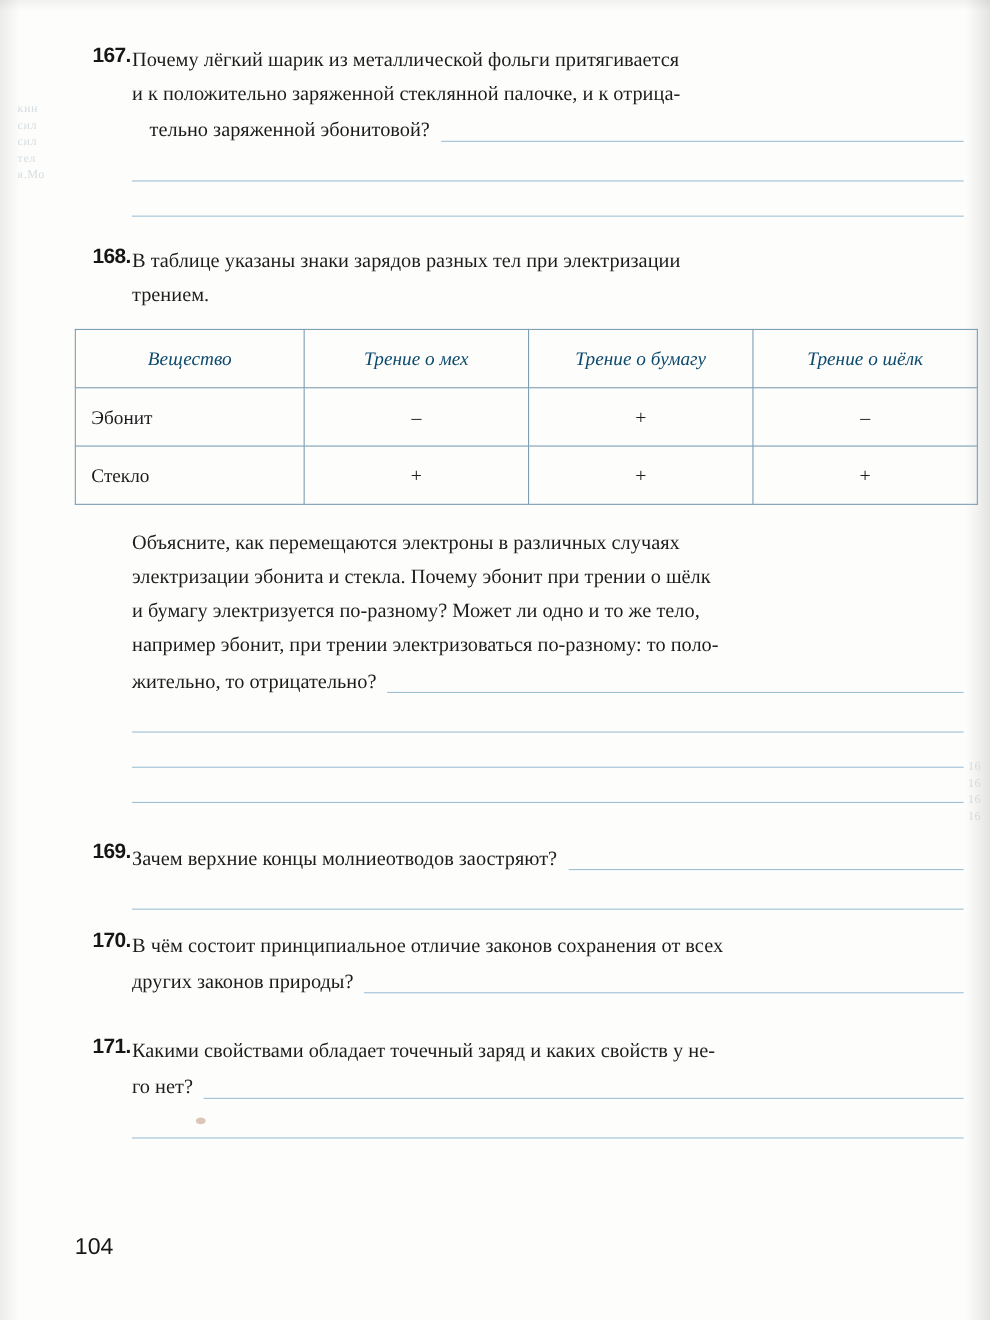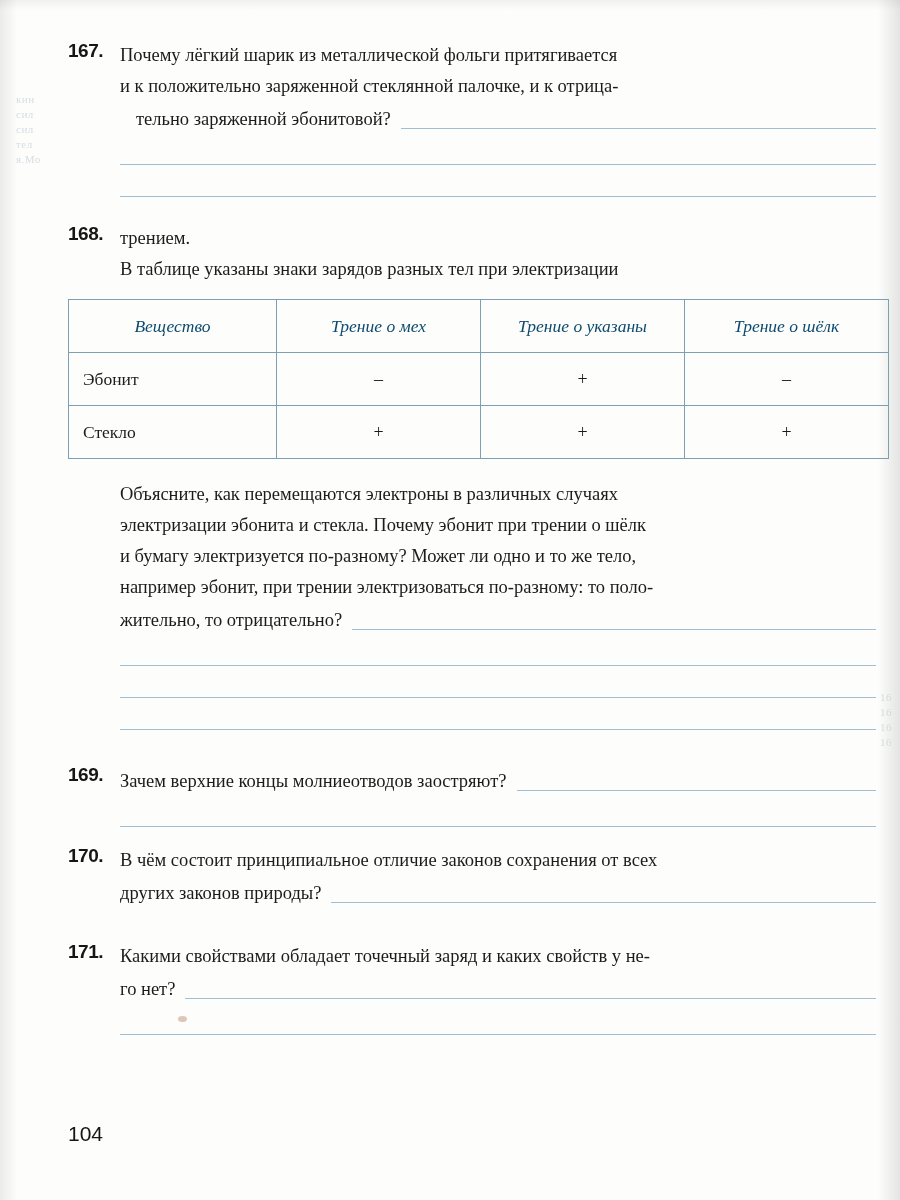--- a/index.html
+++ b/index.html
@@ -61,21 +61,21 @@
     top: 40px;
     width: 808px;
   }
 
   .task {
     position: relative;
     margin-bottom: 0;
   }
   .task-num {
     position: absolute;
-    left: 0;
+    left: 16px;
     top: 0;
     font-weight: bold;
     font-size: 19px;
     font-family: "Liberation Sans", sans-serif;
     color: #161616;
     letter-spacing: -0.5px;
   }
   .task-body {
     margin-left: 52px;
   }
@@ -210,30 +210,30 @@
       </div>
       <div class="rule"></div>
       <div class="rule"></div>
     </div>
 
     <div class="spacer26"></div>
 
     <div class="task">
       <div class="task-num">168.</div>
       <div class="task-body">
+        <div class="qtext">В таблице указаны знаки зарядов разных тел при электризации</div>
         <div class="qtext nojust">трением.</div>
-        <div class="qtext">В таблице указаны знаки зарядов разных тел при электризации</div>
       </div>
 
       <table class="signs">
         <thead>
           <tr>
             <th class="col-mat">Вещество</th>
             <th class="col-s">Трение о мех</th>
-            <th class="col-s">Трение о указаны</th>
+            <th class="col-s">Трение о бумагу</th>
             <th class="col-s">Трение о шёлк</th>
           </tr>
         </thead>
         <tbody>
           <tr>
             <td class="mat">Эбонит</td>
             <td class="sign">–</td>
             <td class="sign">+</td>
             <td class="sign">–</td>
           </tr>

